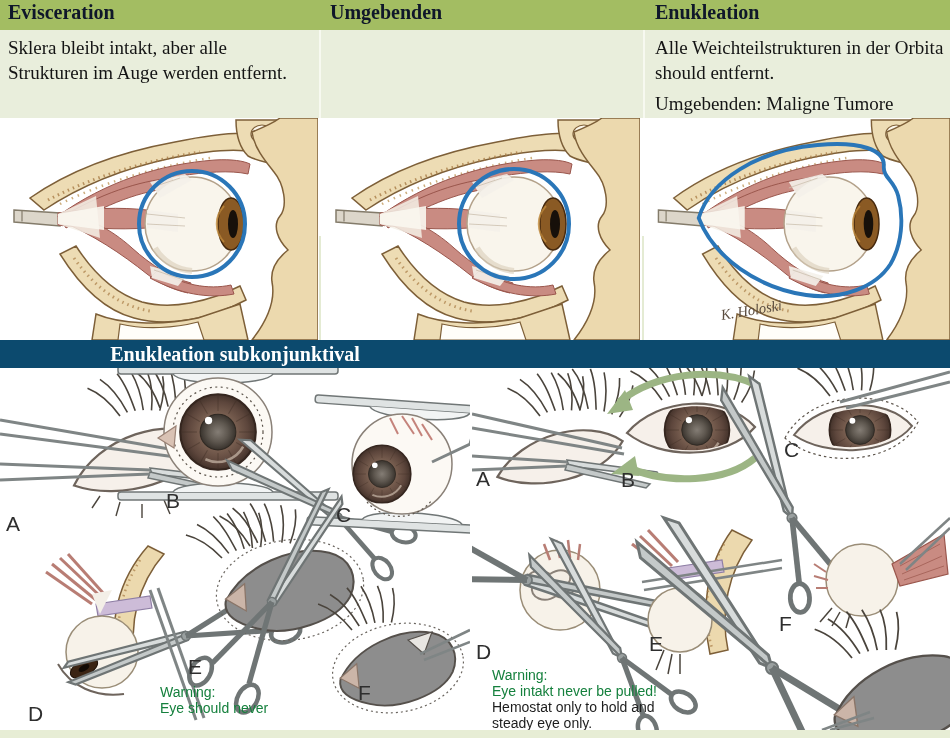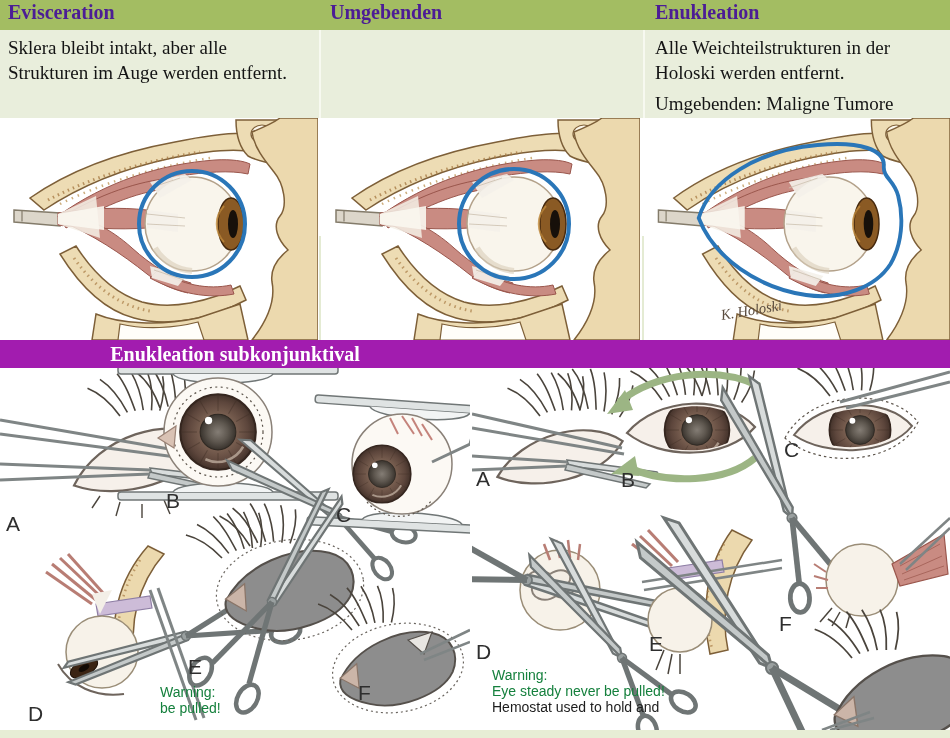--- a/index.html
+++ b/index.html
@@ -1,35 +1,35 @@
 <!DOCTYPE html>
 <html><head>
 <meta charset="utf-8">
 <style>
   html,body{margin:0;padding:0;background:#ffffff;}
   .page{position:relative;width:950px;height:738px;overflow:hidden;background:#e9eedc;
         font-family:"Liberation Serif",serif;}
   
   .top-bar{position:absolute;left:0;top:0;width:950px;height:30px;background:#a3bd62;}
-  .col-title{position:absolute;top:1px;font-weight:bold;font-size:20px;color:#4c1d95;white-space:nowrap;}
+  .col-title{position:absolute;top:1px;font-weight:bold;font-size:20px;color:#0f172a;white-space:nowrap;}
   .ct1{left:8px}.ct2{left:330px}.ct3{left:655px}
   
   .desc-band{position:absolute;left:0;top:30px;width:950px;height:88px;background:#e9eedc;}
   .desc{position:absolute;top:0;font-size:19px;line-height:1.33;color:#141414;}
   .desc p{margin:5px 0 0 0;}
   .d1{left:8px;width:298px}.d2{left:330px;width:302px}.d3{left:655px;width:292px}
   .vsep{position:absolute;width:2px;background:#f7f9f0;}
   
   .figures{position:absolute;left:0;top:118px;width:950px;height:222px;background:#ffffff;}
   .fig{position:absolute;top:0;height:222px;}
   .f1{left:0;width:318px}.f2{left:322px;width:318px}.f3{left:645px;width:305px}
   .fig svg{width:100%;height:100%;display:block;}
   .figsep{position:absolute;top:118px;height:222px;width:2px;background:#e4ebd3;}
   
-  .mid-bar{position:absolute;left:0;top:340px;width:950px;height:36px;background:#a21caf;}
+  .mid-bar{position:absolute;left:0;top:340px;width:950px;height:36px;background:#0c4a6e;}
   .proc-title{position:absolute;top:0;height:28px;line-height:28px;text-align:center;
               font-weight:bold;font-size:20px;color:#ffffff;}
   .p1{left:0;width:470px}.p2{left:470px;width:480px}
   
   .surgical{position:absolute;left:0;top:368px;width:950px;height:362px;background:#ffffff;}
   .half{position:absolute;top:0;height:362px;}
   .h1{left:0;width:470px}.h2{left:472px;width:478px}
   .half svg{width:100%;height:100%;display:block;}
   .surgsep{position:absolute;left:468px;top:368px;width:3px;height:362px;background:#e9eedc;}
   .step{position:absolute;font-family:"Liberation Sans",sans-serif;font-size:21px;color:#2e2e2e;}
@@ -152,21 +152,21 @@
     <span class="col-title ct1">Evisceration</span>
     <span class="col-title ct2">Umgebenden</span>
     <span class="col-title ct3">Enukleation</span>
   </div>
 
   <div class="desc-band">
     <div class="desc d1">
       <p>Sklera bleibt intakt, aber alle Strukturen im Auge werden entfernt.</p>
     </div>
     <div class="desc d3">
-      <p>Alle Weichteilstrukturen in der Holoski werden entfernt.</p>
+      <p>Alle Weichteilstrukturen in der Orbita should entfernt.</p>
       <p>Umgebenden: Maligne Tumore</p>
     </div>
     <div class="vsep" style="left:319px;top:0;height:88px"></div>
     <div class="vsep" style="left:643px;top:0;height:88px"></div>
   </div>
 
   <div class="figures">
     <div class="fig f1">
       <svg viewBox="0 0 318 222" preserveAspectRatio="none">
         <use href="#orbit"></use>
@@ -430,22 +430,23 @@
   <div class="step" style="left:358px;top:681px">F</div>
   <div class="step" style="left:476px;top:467px">A</div>
   <div class="step" style="left:621px;top:468px">B</div>
   <div class="step" style="left:784px;top:438px">C</div>
   <div class="step" style="left:476px;top:640px">D</div>
   <div class="step" style="left:649px;top:632px">E</div>
   <div class="step" style="left:779px;top:612px">F</div>
 
   <div class="warning" style="left:160px;top:684px;width:190px">
     <div class="red">Warning:</div>
-    <div class="red">be pulled!</div>
+    <div class="red">Eye should never</div>
   </div>
   <div class="warning" style="left:492px;top:667px;width:230px">
     <div class="red">Warning:</div>
-    <div class="red">Eye steady never be pulled!</div>
-    <div class="blk">Hemostat used to hold and</div>
+    <div class="red">Eye intakt never be pulled!</div>
+    <div class="blk">Hemostat only to hold and</div>
+    <div class="blk">steady eye only.</div>
   </div>
 
   <div class="bottom-strip"></div>
 </div>
 
 </body></html>

